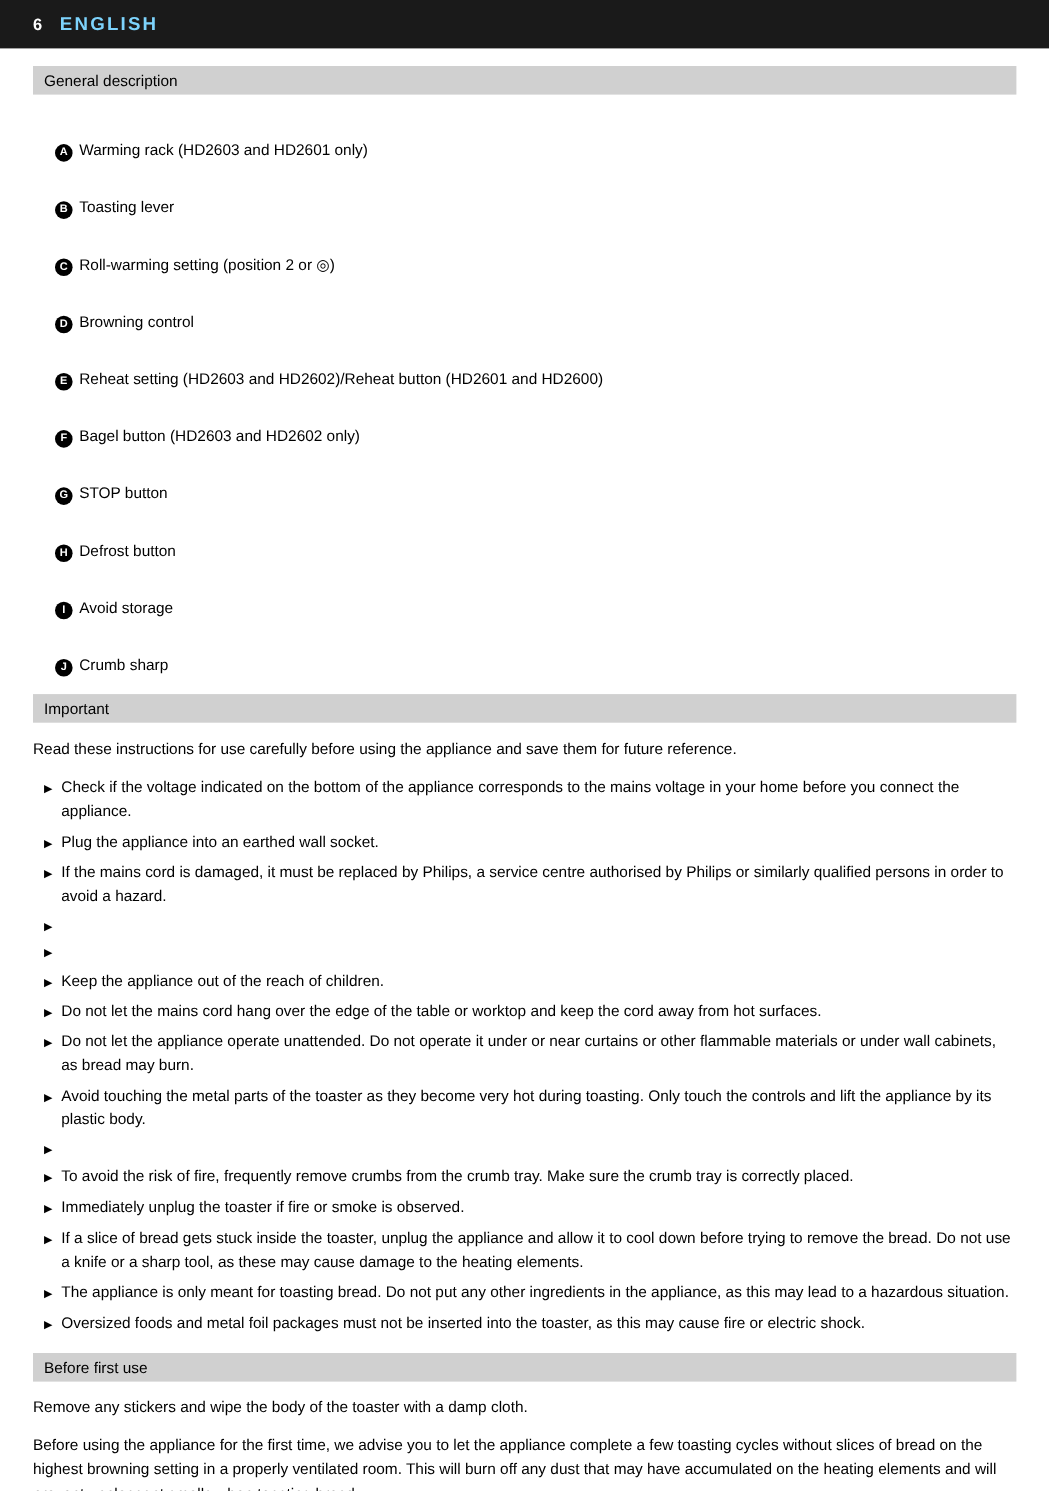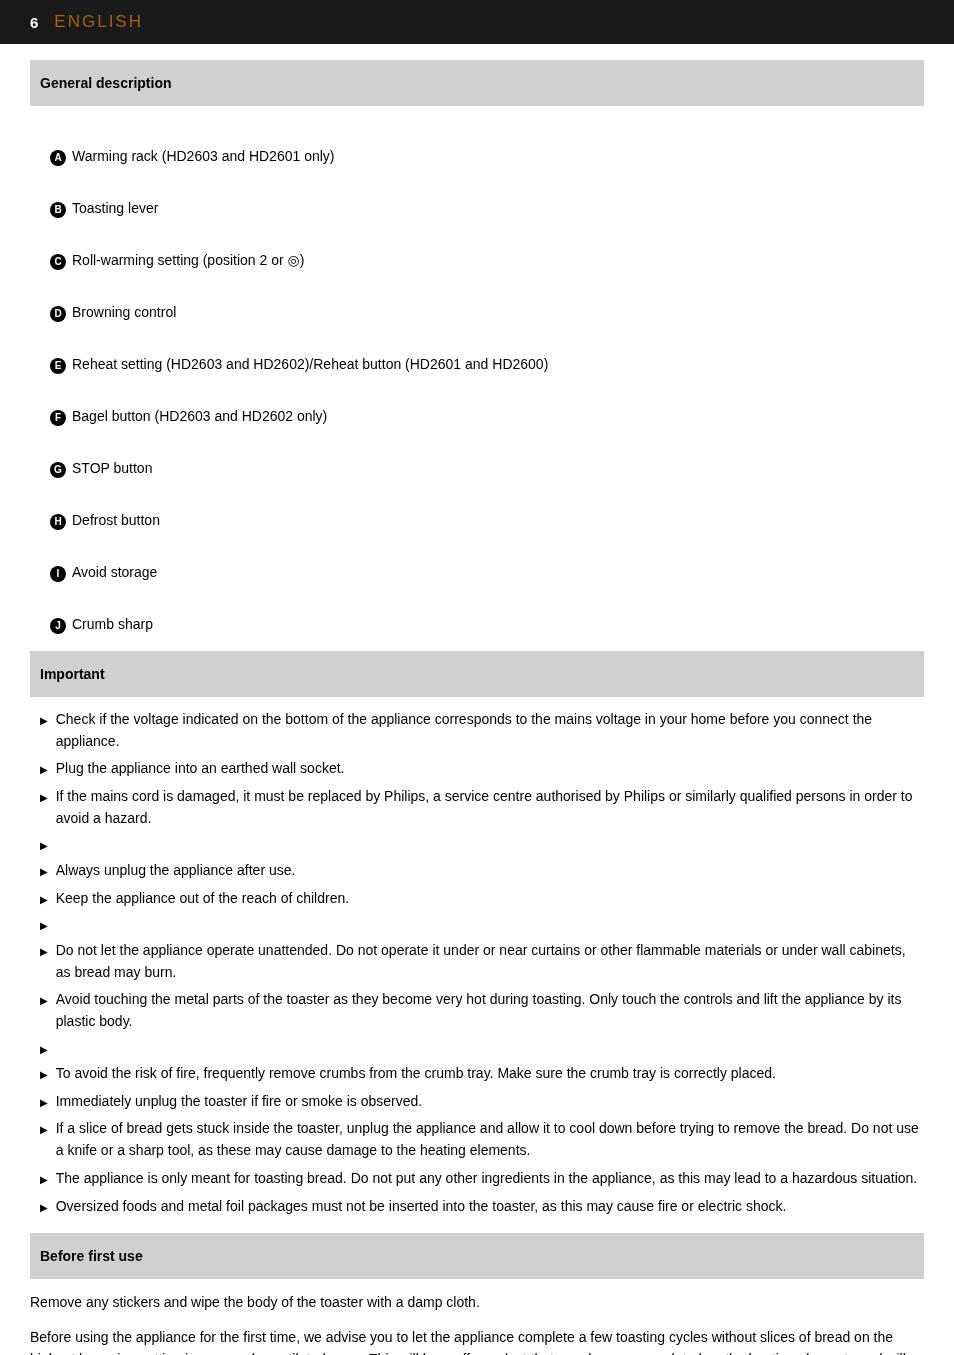--- a/index.html
+++ b/index.html
@@ -34,34 +34,34 @@
     }
 
     .header-bar .page-num {
       font-size: 15px;
       font-weight: bold;
       color: #fff;
     }
 
     .header-bar .lang-title {
       font-size: 17px;
-      font-weight: normal;
-      color: #a16207;
+      font-weight: bold;
+      color: #7dd3fc;
       letter-spacing: 2px;
       text-transform: uppercase;
     }
 
     .content {
       padding: 0 30px 30px 30px;
     }
 
     .section-header {
       background: #d0d0d0;
-      padding: 15px 10px;
-      font-weight: bold;
+      padding: 5px 10px;
+      font-weight: normal;
       font-size: 14px;
       margin-top: 16px;
       margin-bottom: 12px;
     }
 
     .item-list {
       list-style: none;
       margin: 0 0 10px 20px;
     }
 
@@ -189,47 +189,48 @@
         <li>
           <span class="circle-label">J</span>
           <span class="item-text">Crumb sharp</span>
         </li>
       </ul>
 
     <div class="section-header">
       <span>Important</span>
     </div>
 
+    <p class="important-intro">Read these instructions for use carefully before using the appliance and save them for future reference.</p>
 
     <ul class="bullet-list" id="bullet-list">
     <li>
           <span class="bullet-arrow">▶</span>
           <span class="bullet-text">Check if the voltage indicated on the bottom of the appliance corresponds to the mains voltage in your home before you connect the appliance.</span>
         </li>
         <li>
           <span class="bullet-arrow">▶</span>
           <span class="bullet-text">Plug the appliance into an earthed wall socket.</span>
         </li>
         <li>
           <span class="bullet-arrow">▶</span>
           <span class="bullet-text">If the mains cord is damaged, it must be replaced by Philips, a service centre authorised by Philips or similarly qualified persons in order to avoid a hazard.</span>
         </li>
         <li>
           <span class="bullet-arrow">▶</span>
         </li>
         <li>
           <span class="bullet-arrow">▶</span>
-          <span class="bullet-text">Always unplug the appliance after use.</span>
         </li>
         <li>
           <span class="bullet-arrow">▶</span>
           <span class="bullet-text">Keep the appliance out of the reach of children.</span>
         </li>
         <li>
           <span class="bullet-arrow">▶</span>
+          <span class="bullet-text">Do not let the mains cord hang over the edge of the table or worktop and keep the cord away from hot surfaces.</span>
         </li>
         <li>
           <span class="bullet-arrow">▶</span>
           <span class="bullet-text">Do not let the appliance operate unattended. Do not operate it under or near curtains or other flammable materials or under wall cabinets, as bread may burn.</span>
         </li>
         <li>
           <span class="bullet-arrow">▶</span>
           <span class="bullet-text">Avoid touching the metal parts of the toaster as they become very hot during toasting. Only touch the controls and lift the appliance by its plastic body.</span>
         </li>
         <li>

